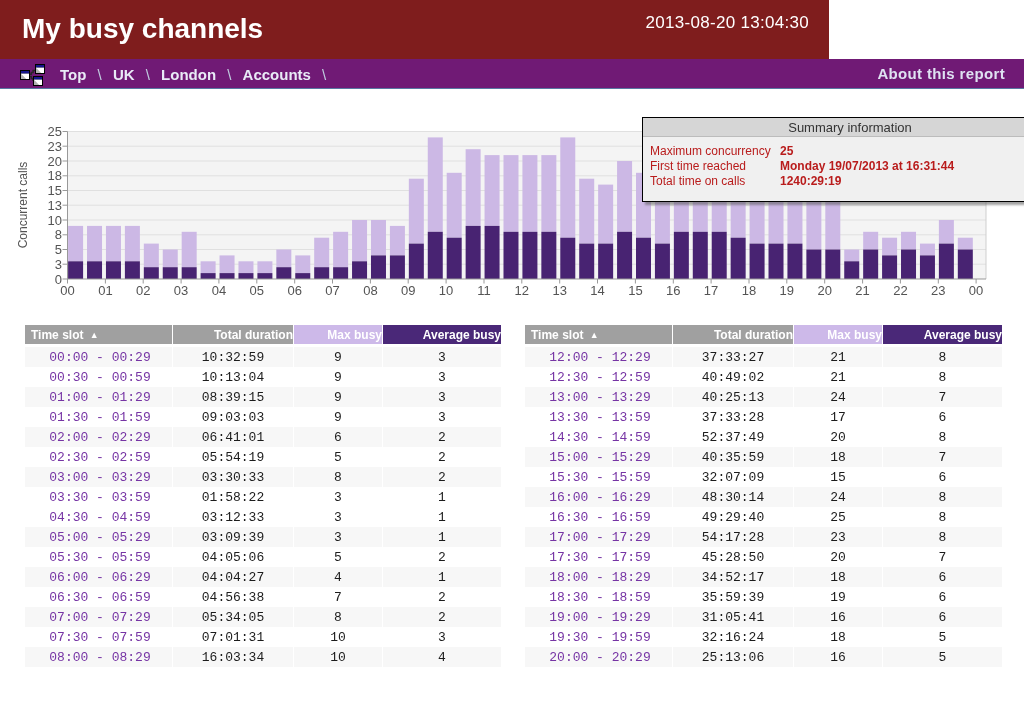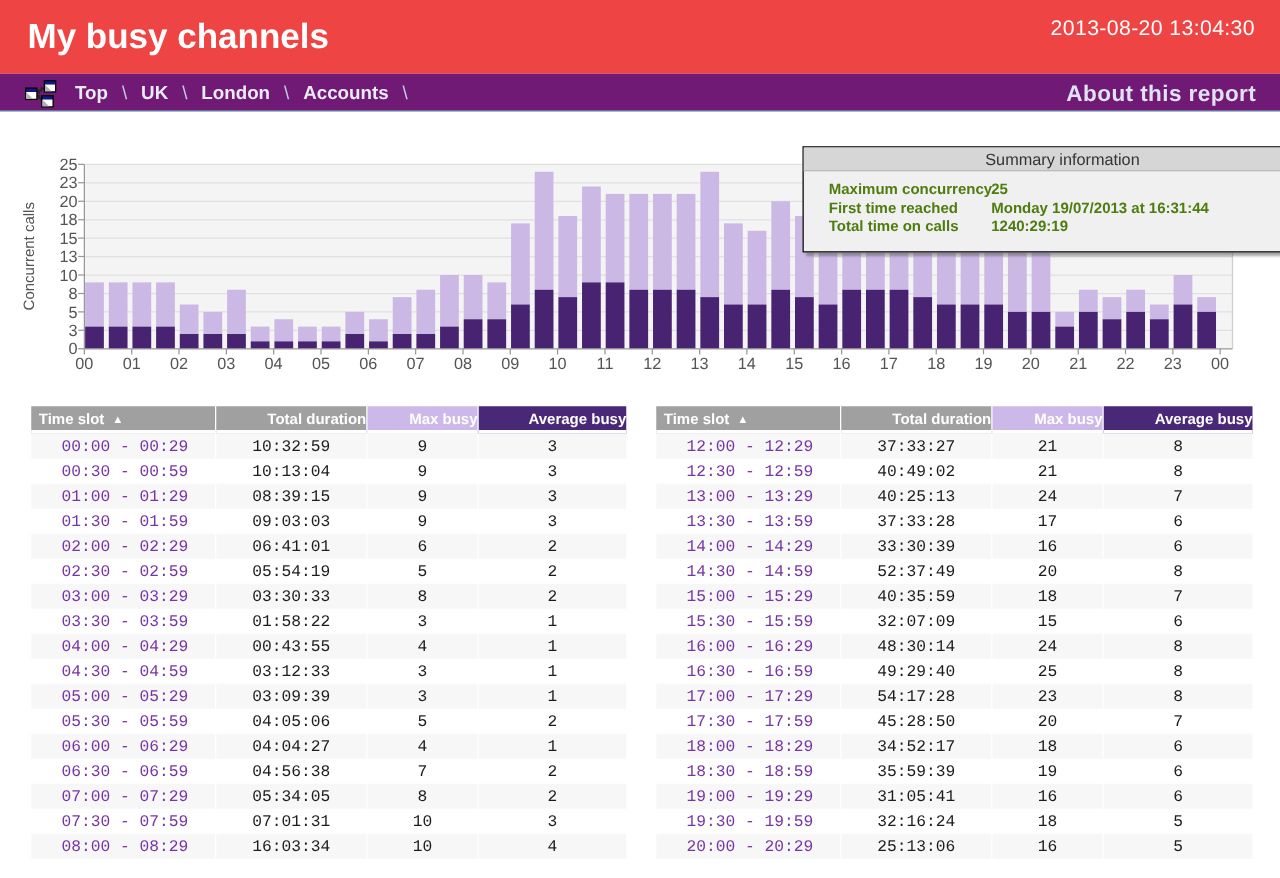--- a/index.html
+++ b/index.html
@@ -1,28 +1,28 @@
 <!DOCTYPE html>
 <html><head><meta charset="utf-8"><title>My busy channels</title>
 <style>
 * { margin:0; padding:0; box-sizing:border-box; }
 html,body { width:1024px; height:702px; background:#fff; overflow:hidden;
   font-family:"Liberation Sans", sans-serif; position:relative; }
-.topbar { position:absolute; left:0; top:0; width:1024px; height:59px; background:#ef4444; }
+.topbar { position:absolute; left:0; top:0; width:829px; height:59px; background:#7f1d1d; }
 .topbar h1 { position:absolute; left:22px; top:13px; font-size:28px; font-weight:bold; color:#fff; letter-spacing:0px; }
 .topbar .date { position:absolute; right:20px; top:13px; font-size:17px; letter-spacing:0.3px; color:#fff; }
 .crumbbar { position:absolute; left:0; top:59px; width:1024px; height:30px; background:#701a75; border-bottom:1px solid #5878a2; }
 .crumbs { position:absolute; left:60px; top:7px; font-size:15px; font-weight:bold; color:#e9ebf7; }
 .crumbs .sep { color:#c0cde0; padding:0 7px; font-weight:normal; }
-.about { position:absolute; right:19px; top:6px; font-size:18px; letter-spacing:0.35px; font-weight:bold; color:#dfe2f2; }
+.about { position:absolute; right:19px; top:6px; font-size:15px; letter-spacing:0.35px; font-weight:bold; color:#dfe2f2; }
 .sumbox { position:absolute; left:642px; top:117px; width:404px; height:85px;
   background:#f0f0f0; border:1px solid #000000; box-shadow:3px 3px 2px rgba(90,90,90,0.55);text-align:center; }
 .sumtitle { height:19px; background:#d6d6d6; border-bottom:1px solid #bcbcbc; font-size:13px;
   color:#333; padding:2px 0 0 12px; }
-.sumrow { position:absolute; left:20px; font-size:12px; line-height:13px; color:#4d7c0f;font-weight:bold; }
+.sumrow { position:absolute; left:7px; font-size:12px; line-height:13px; color:#b91c1c; }
 .sumrow b { position:absolute; left:130px; white-space:nowrap; }
 table.rep { position:absolute; top:325px; border-collapse:separate; border-spacing:1px 0;
   table-layout:fixed; }
 table.rep th { height:22px; font-size:12px; font-weight:bold; color:#fff; text-align:right;
   padding:0; border-bottom:3px solid #fff; }
 table.rep th.h-left { text-align:left; padding-left:6px; }
 table.rep .arr { font-size:9px; position:relative; top:-1px; margin-left:3px; }
 .h-gray { background:#a0a0a0; }
 .h-lpur { background:#cdb9e9; }
 .h-dpur { background:#4a2878; }
@@ -302,26 +302,20 @@
         <td class="dur">03:30:33</td>
         <td class="num">8</td>
         <td class="num">2</td>
       </tr>
 <tr>
         <td class="slot">03:30 - 03:59</td>
         <td class="dur">01:58:22</td>
         <td class="num">3</td>
         <td class="num">1</td>
       </tr>
-<tr class="odd">
-        <td class="slot">04:00 - 04:29</td>
-        <td class="dur">00:43:55</td>
-        <td class="num">4</td>
-        <td class="num">1</td>
-      </tr>
 <tr>
         <td class="slot">04:30 - 04:59</td>
         <td class="dur">03:12:33</td>
         <td class="num">3</td>
         <td class="num">1</td>
       </tr>
 <tr class="odd">
         <td class="slot">05:00 - 05:29</td>
         <td class="dur">03:09:39</td>
         <td class="num">3</td>
@@ -390,26 +384,20 @@
         <td class="dur">40:25:13</td>
         <td class="num">24</td>
         <td class="num">7</td>
       </tr>
 <tr>
         <td class="slot">13:30 - 13:59</td>
         <td class="dur">37:33:28</td>
         <td class="num">17</td>
         <td class="num">6</td>
       </tr>
-<tr class="odd">
-        <td class="slot">14:00 - 14:29</td>
-        <td class="dur">33:30:39</td>
-        <td class="num">16</td>
-        <td class="num">6</td>
-      </tr>
 <tr>
         <td class="slot">14:30 - 14:59</td>
         <td class="dur">52:37:49</td>
         <td class="num">20</td>
         <td class="num">8</td>
       </tr>
 <tr class="odd">
         <td class="slot">15:00 - 15:29</td>
         <td class="dur">40:35:59</td>
         <td class="num">18</td>

